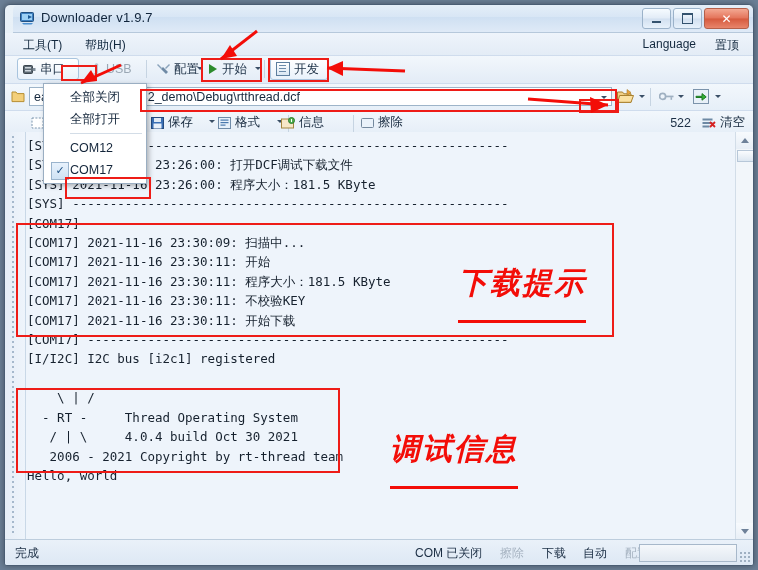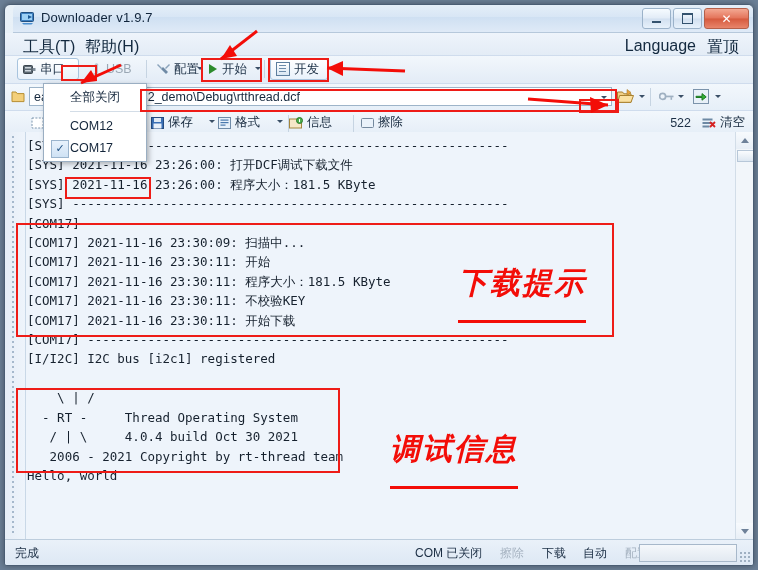--- a/index.html
+++ b/index.html
@@ -65,21 +65,21 @@
 
   
   .menubar {
     position: relative;
     height: 22px;
     background: linear-gradient(to bottom,#eef4fb,#e3ecf6);
     border-bottom: 1px solid #cfdced;
   }
   .menu-item {
     position: absolute; top: 3px;
-    font-size: 16px; color: #13293f;
+    font-size: 12px; color: #13293f;
     padding: 1px 4px;
   }
   .menu-right { color: #13293f; }
 
   
   .toolbar1 {
     position: relative;
     height: 27px;
     background: linear-gradient(to bottom,#f2f7fc,#e3ecf6);
     border-bottom: 1px solid #cfdced;
@@ -460,21 +460,21 @@
           <rect x="2.5" y="5" width="8" height="1.2" fill="#4a79ad"></rect>
           <rect x="2.5" y="7.5" width="5" height="1.2" fill="#4a79ad"></rect>
         </svg>
       </span>
       <span>格式</span>
     </div>
     <div class="tb-arrow" style="left:272px;top:9px;"></div>
 
     <div class="tb-sep" style="left:283px;top:4px;"></div>
 
-    <div class="t3-btn" style="left:284px;">
+    <div class="t3-btn" style="left:276px;">
       <span class="ic" style="width:14px;height:12px;">
         <svg width="14" height="12" viewBox="0 0 14 12">
           <rect x="0.5" y="2" width="12" height="9" fill="#f6e7c8" stroke="#a4863f"></rect>
           <circle cx="10.5" cy="3.5" r="3" fill="#4fae4f" stroke="#2a7a2a"></circle>
           <rect x="10" y="2" width="1" height="3" fill="#fff"></rect>
         </svg>
       </span>
       <span>信息</span>
     </div>
 
@@ -545,20 +545,23 @@
     <span class="st" style="left:578px;">自动</span>
     <span class="st dim" style="left:620px;">配置</span>
     <div class="st-prog"></div>
     <div class="grip"></div>
   </div>
 
   <div class="dropdown">
     <div class="dd-item">
       <span>全部关闭</span>
     </div>
+    <div class="dd-item">
+      <span>全部打开</span>
+    </div>
     <div class="dd-sep"></div>
     <div class="dd-item">
       <span>COM12</span>
     </div>
     <div class="dd-item">
       <span class="dd-check">✓</span>
       <span>COM17</span>
     </div>
   </div>
 

